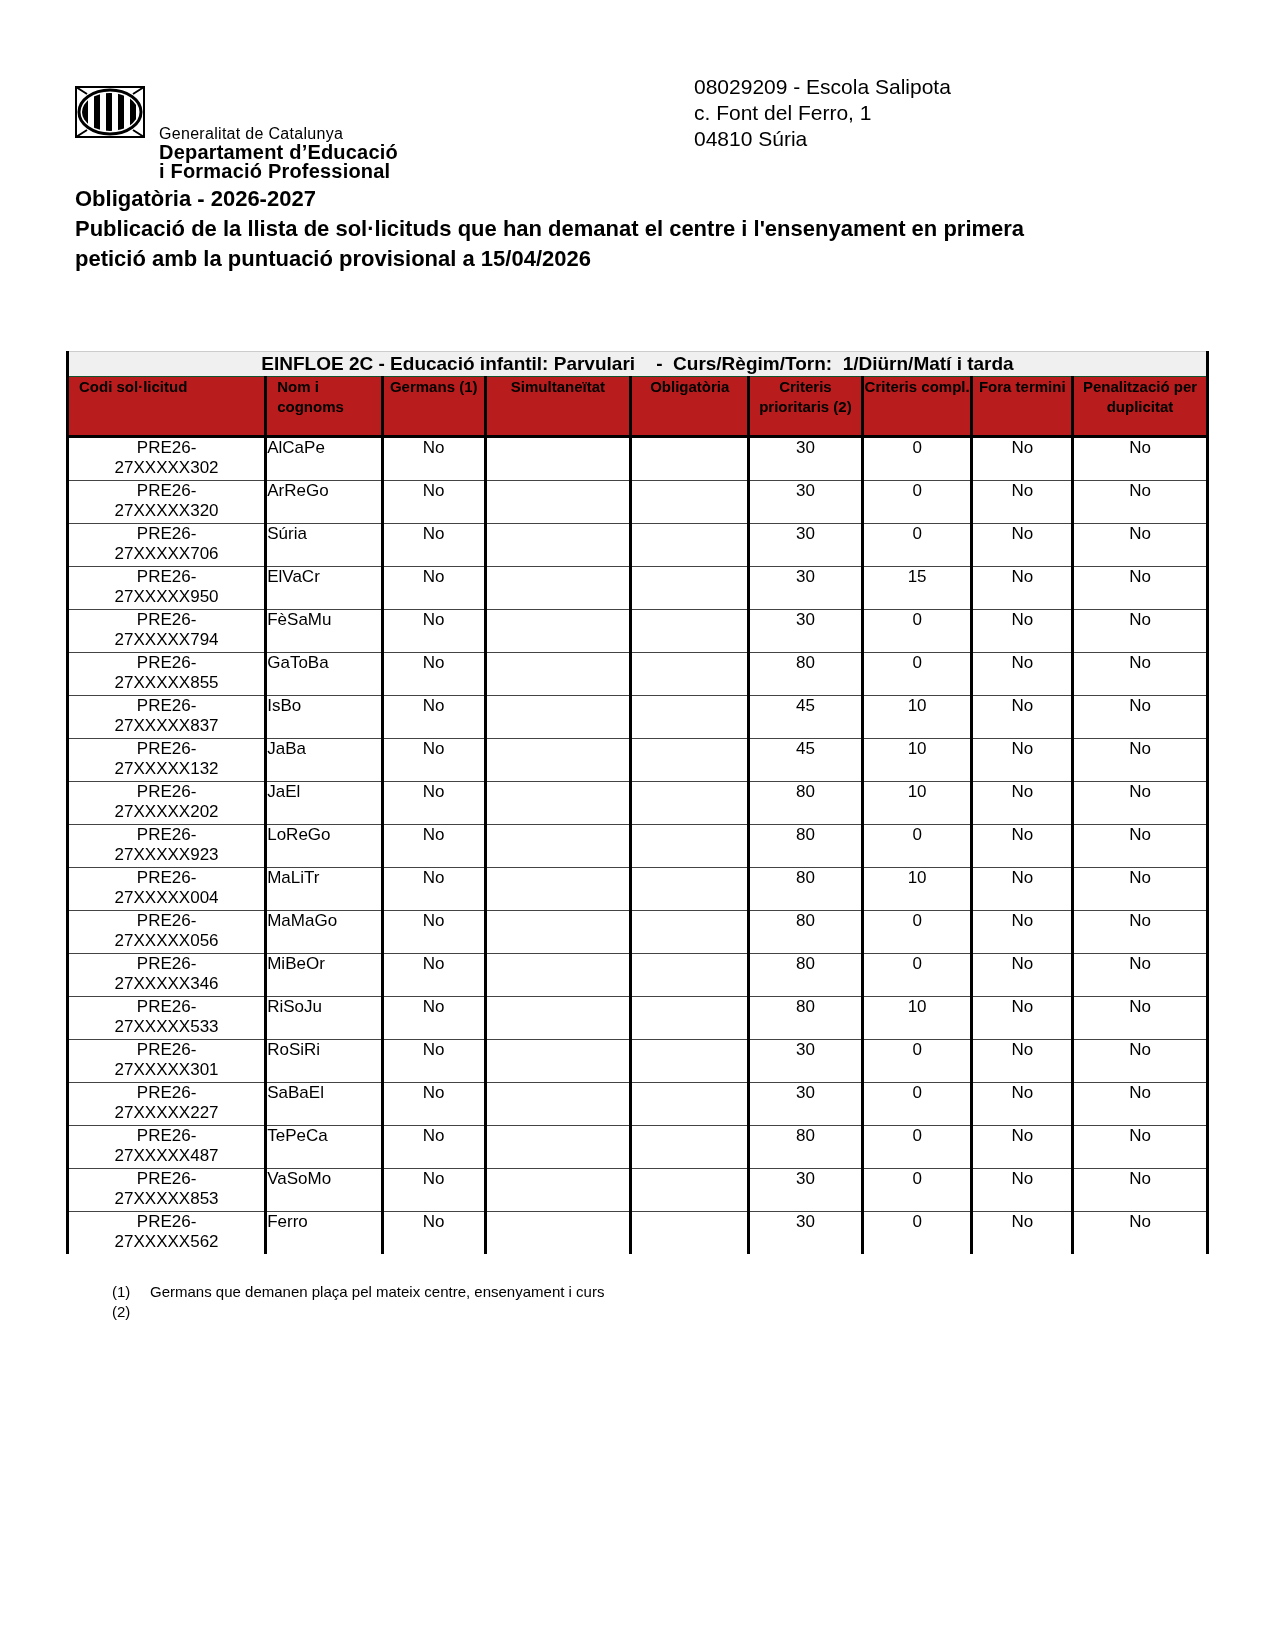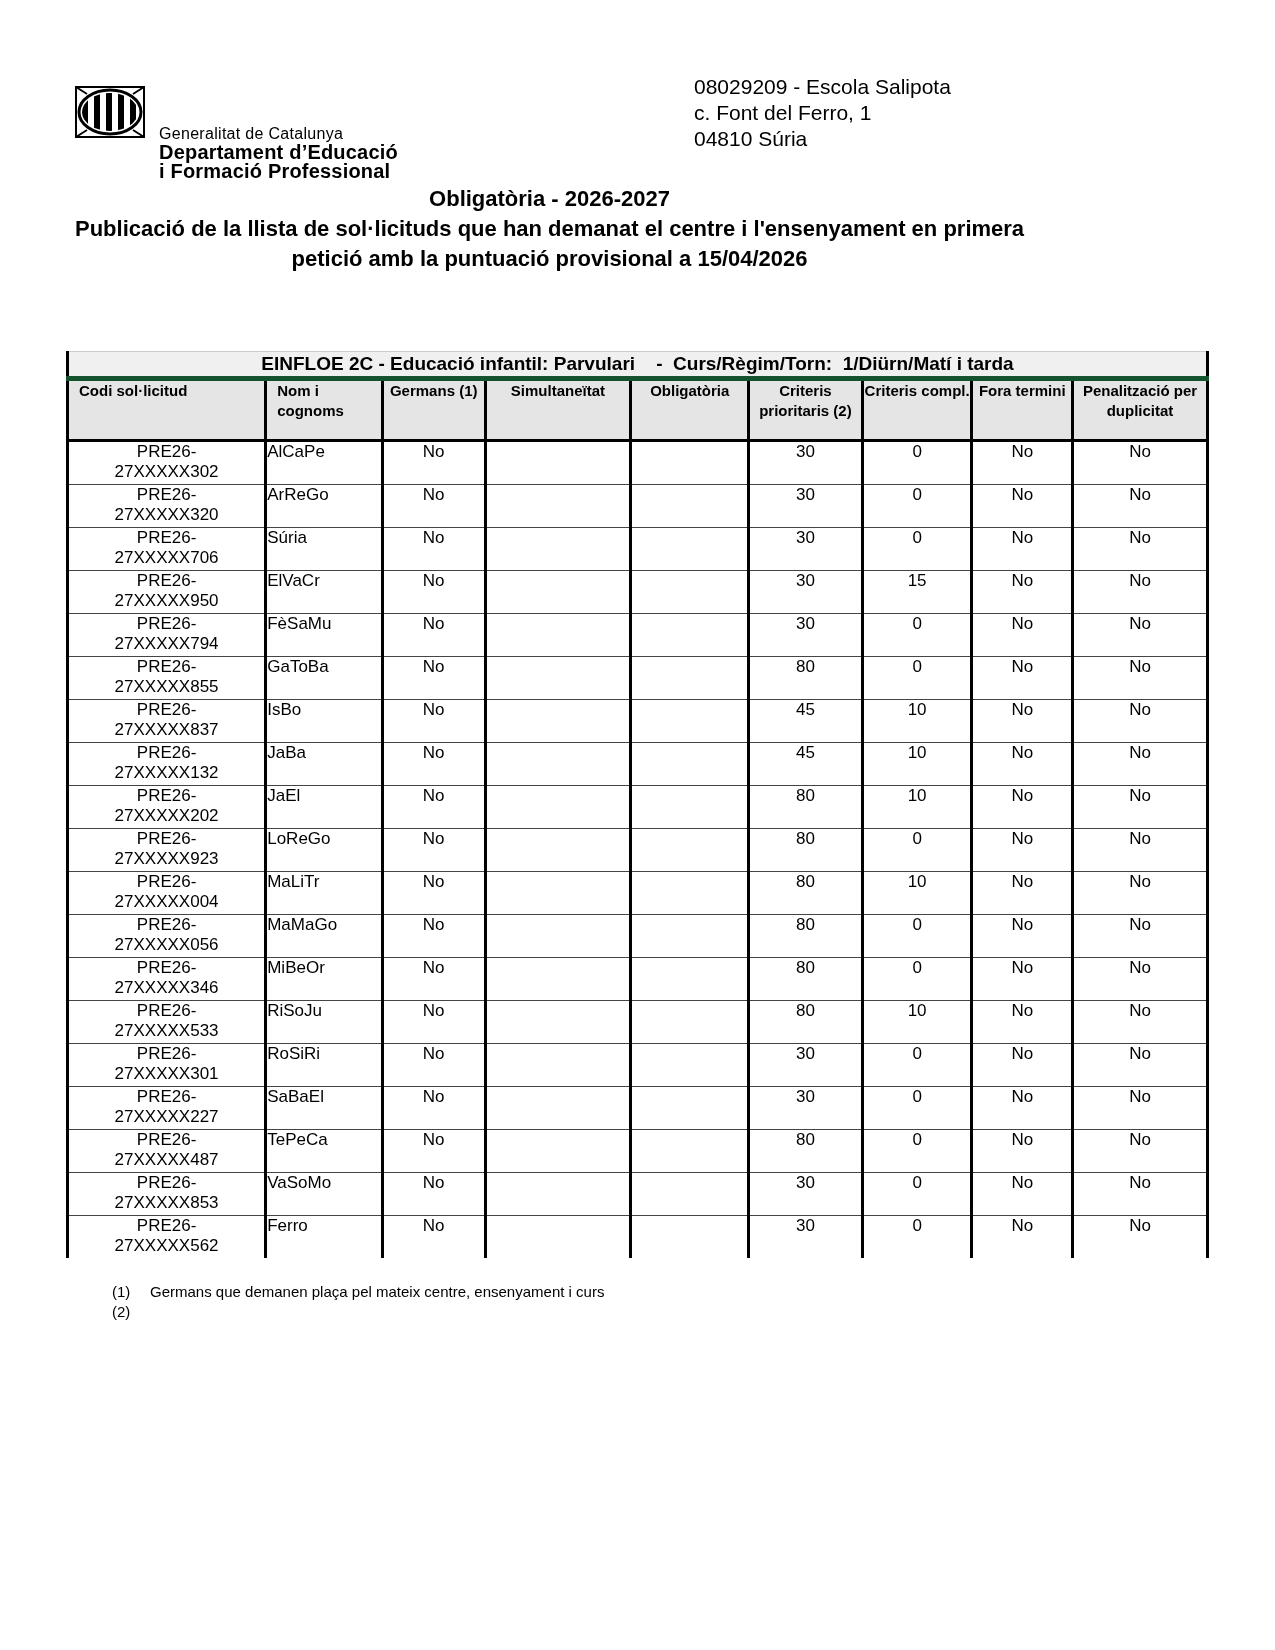--- a/index.html
+++ b/index.html
@@ -3,25 +3,25 @@
 <meta charset="utf-8">
 <style>
   html, body { margin:0; padding:0; background:#ffffff; }
   body { width:1275px; height:1650px; position:relative; font-family:"Liberation Sans", sans-serif; color:#000; overflow:hidden; }
   .logo { position:absolute; left:75px; top:84px; width:400px; height:56px; }
   .emblem { position:absolute; left:0; top:2px; width:70px; height:52px; }
   .logo-text { position:absolute; left:84px; top:0; line-height:19px; }
   .logo-l1 { font-size:16px; letter-spacing:0.3px;margin-top:40px; }
   .logo-l2, .logo-l3 { font-size:20px; font-weight:bold; letter-spacing:0.2px; }
   .address { position:absolute; left:694px; top:74px; font-size:21px; line-height:26px; }
-  .titles { position:absolute; left:75px; top:184px; font-weight:bold; font-size:22px; line-height:30px;text-align:center; }
+  .titles { position:absolute; left:75px; top:184px; font-weight:bold; font-size:22px; line-height:30px; }
   table.main { position:absolute; left:66px; top:351px; width:1143px; border-collapse:collapse; table-layout:fixed; }
   table.main th, table.main td { border-left:3px solid #000; border-right:3px solid #000; padding:0; vertical-align:top; }
-  .caption-row th { background:#f0f0f0; font-size:19px; font-weight:bold; height:24px; line-height:24px; text-align:center; border-top:1px solid #ccc; border-bottom:5px solid #14532d; white-space:pre; }
-  .head-row th { background:#e5e5e5; font-size:15px; font-weight:bold; line-height:20px; height:58px; text-align:center; border-bottom:3px solid #000; padding-top:2px; }
+  .caption-row th { background:#f0f0f0; font-size:19px; font-weight:bold; height:24px; line-height:24px; text-align:center; border-top:1px solid #ccc; border-bottom:1px solid #14532d; white-space:pre; }
+  .head-row th { background:#b91c1c; font-size:15px; font-weight:bold; line-height:20px; height:58px; text-align:center; border-bottom:3px solid #000; padding-top:2px; }
   .head-row th.left { text-align:left; padding-left:10px; }
   tbody td { font-size:17px; line-height:20px; height:42px; border-bottom:1.5px solid #444; padding-top:2px; }
   tbody tr:last-child td { border-bottom:none; }
   td.code { text-align:center; }
   td.name { text-align:left; padding-left:10px; }
   td.c { text-align:center; }
   .footnotes { position:absolute; left:112px; top:1282px; font-size:15px; line-height:20px; }
   .fn { display:flex; }
   .fn-num { width:38px; }
 </style>

